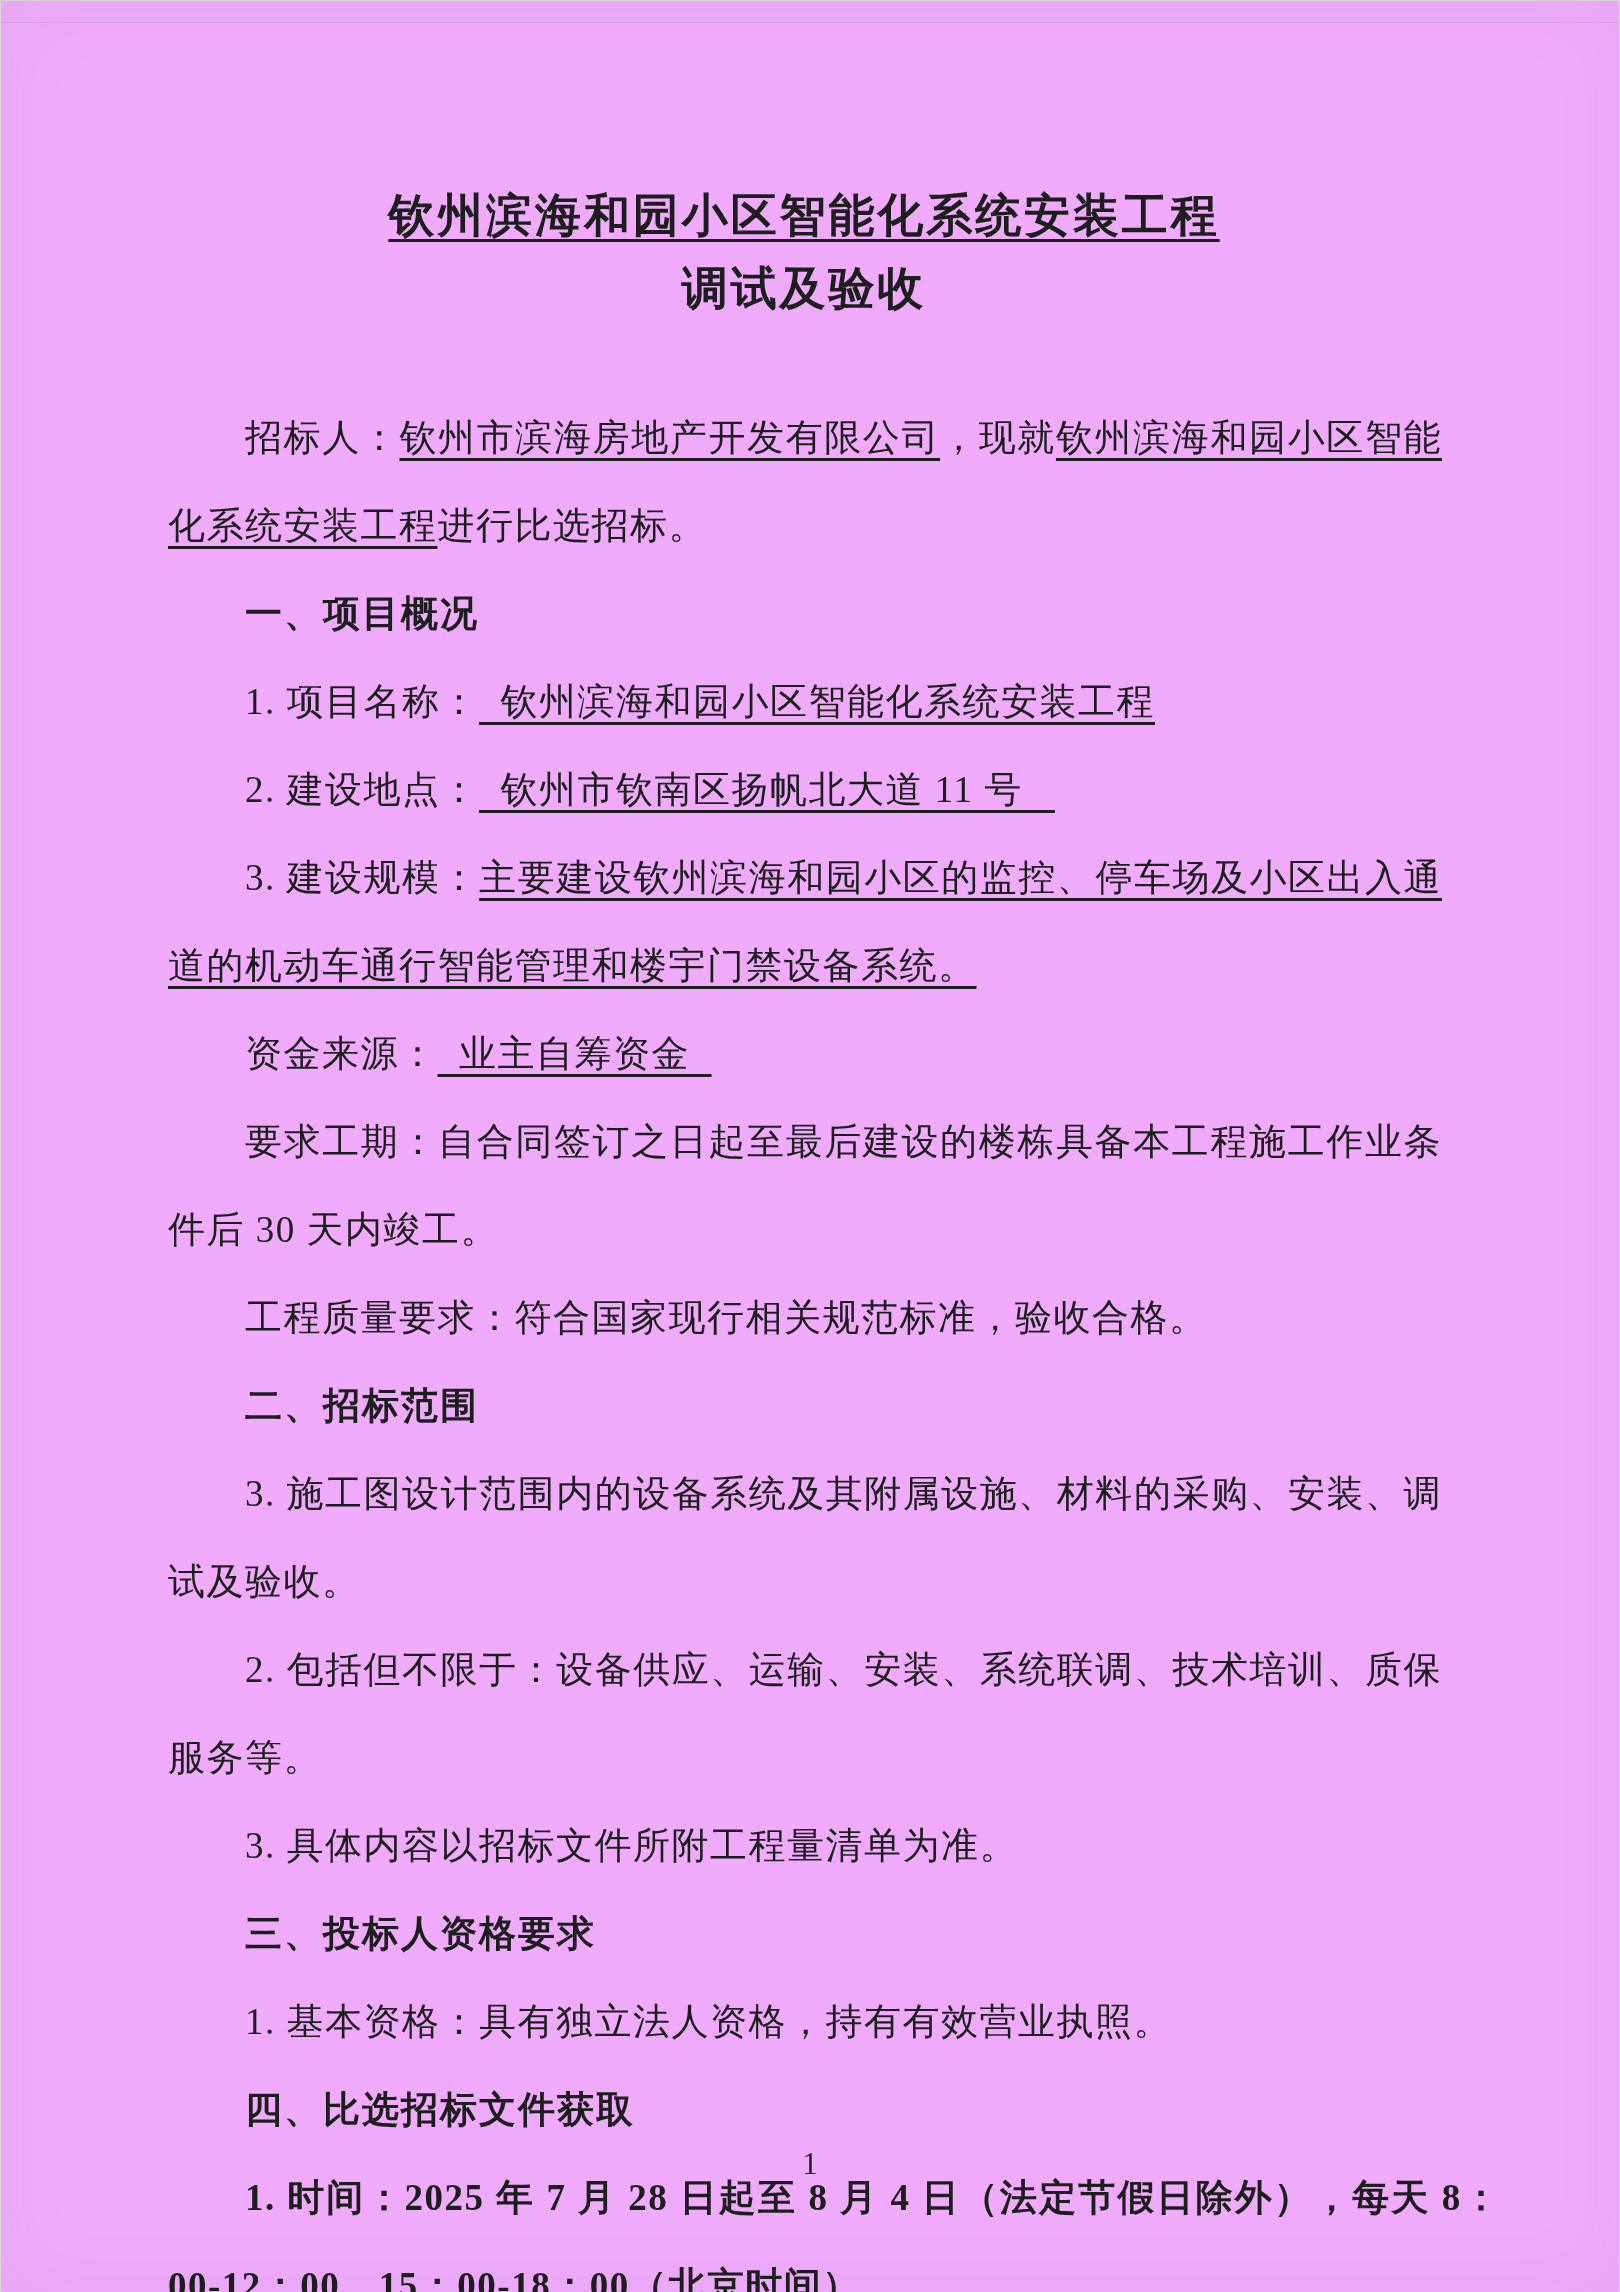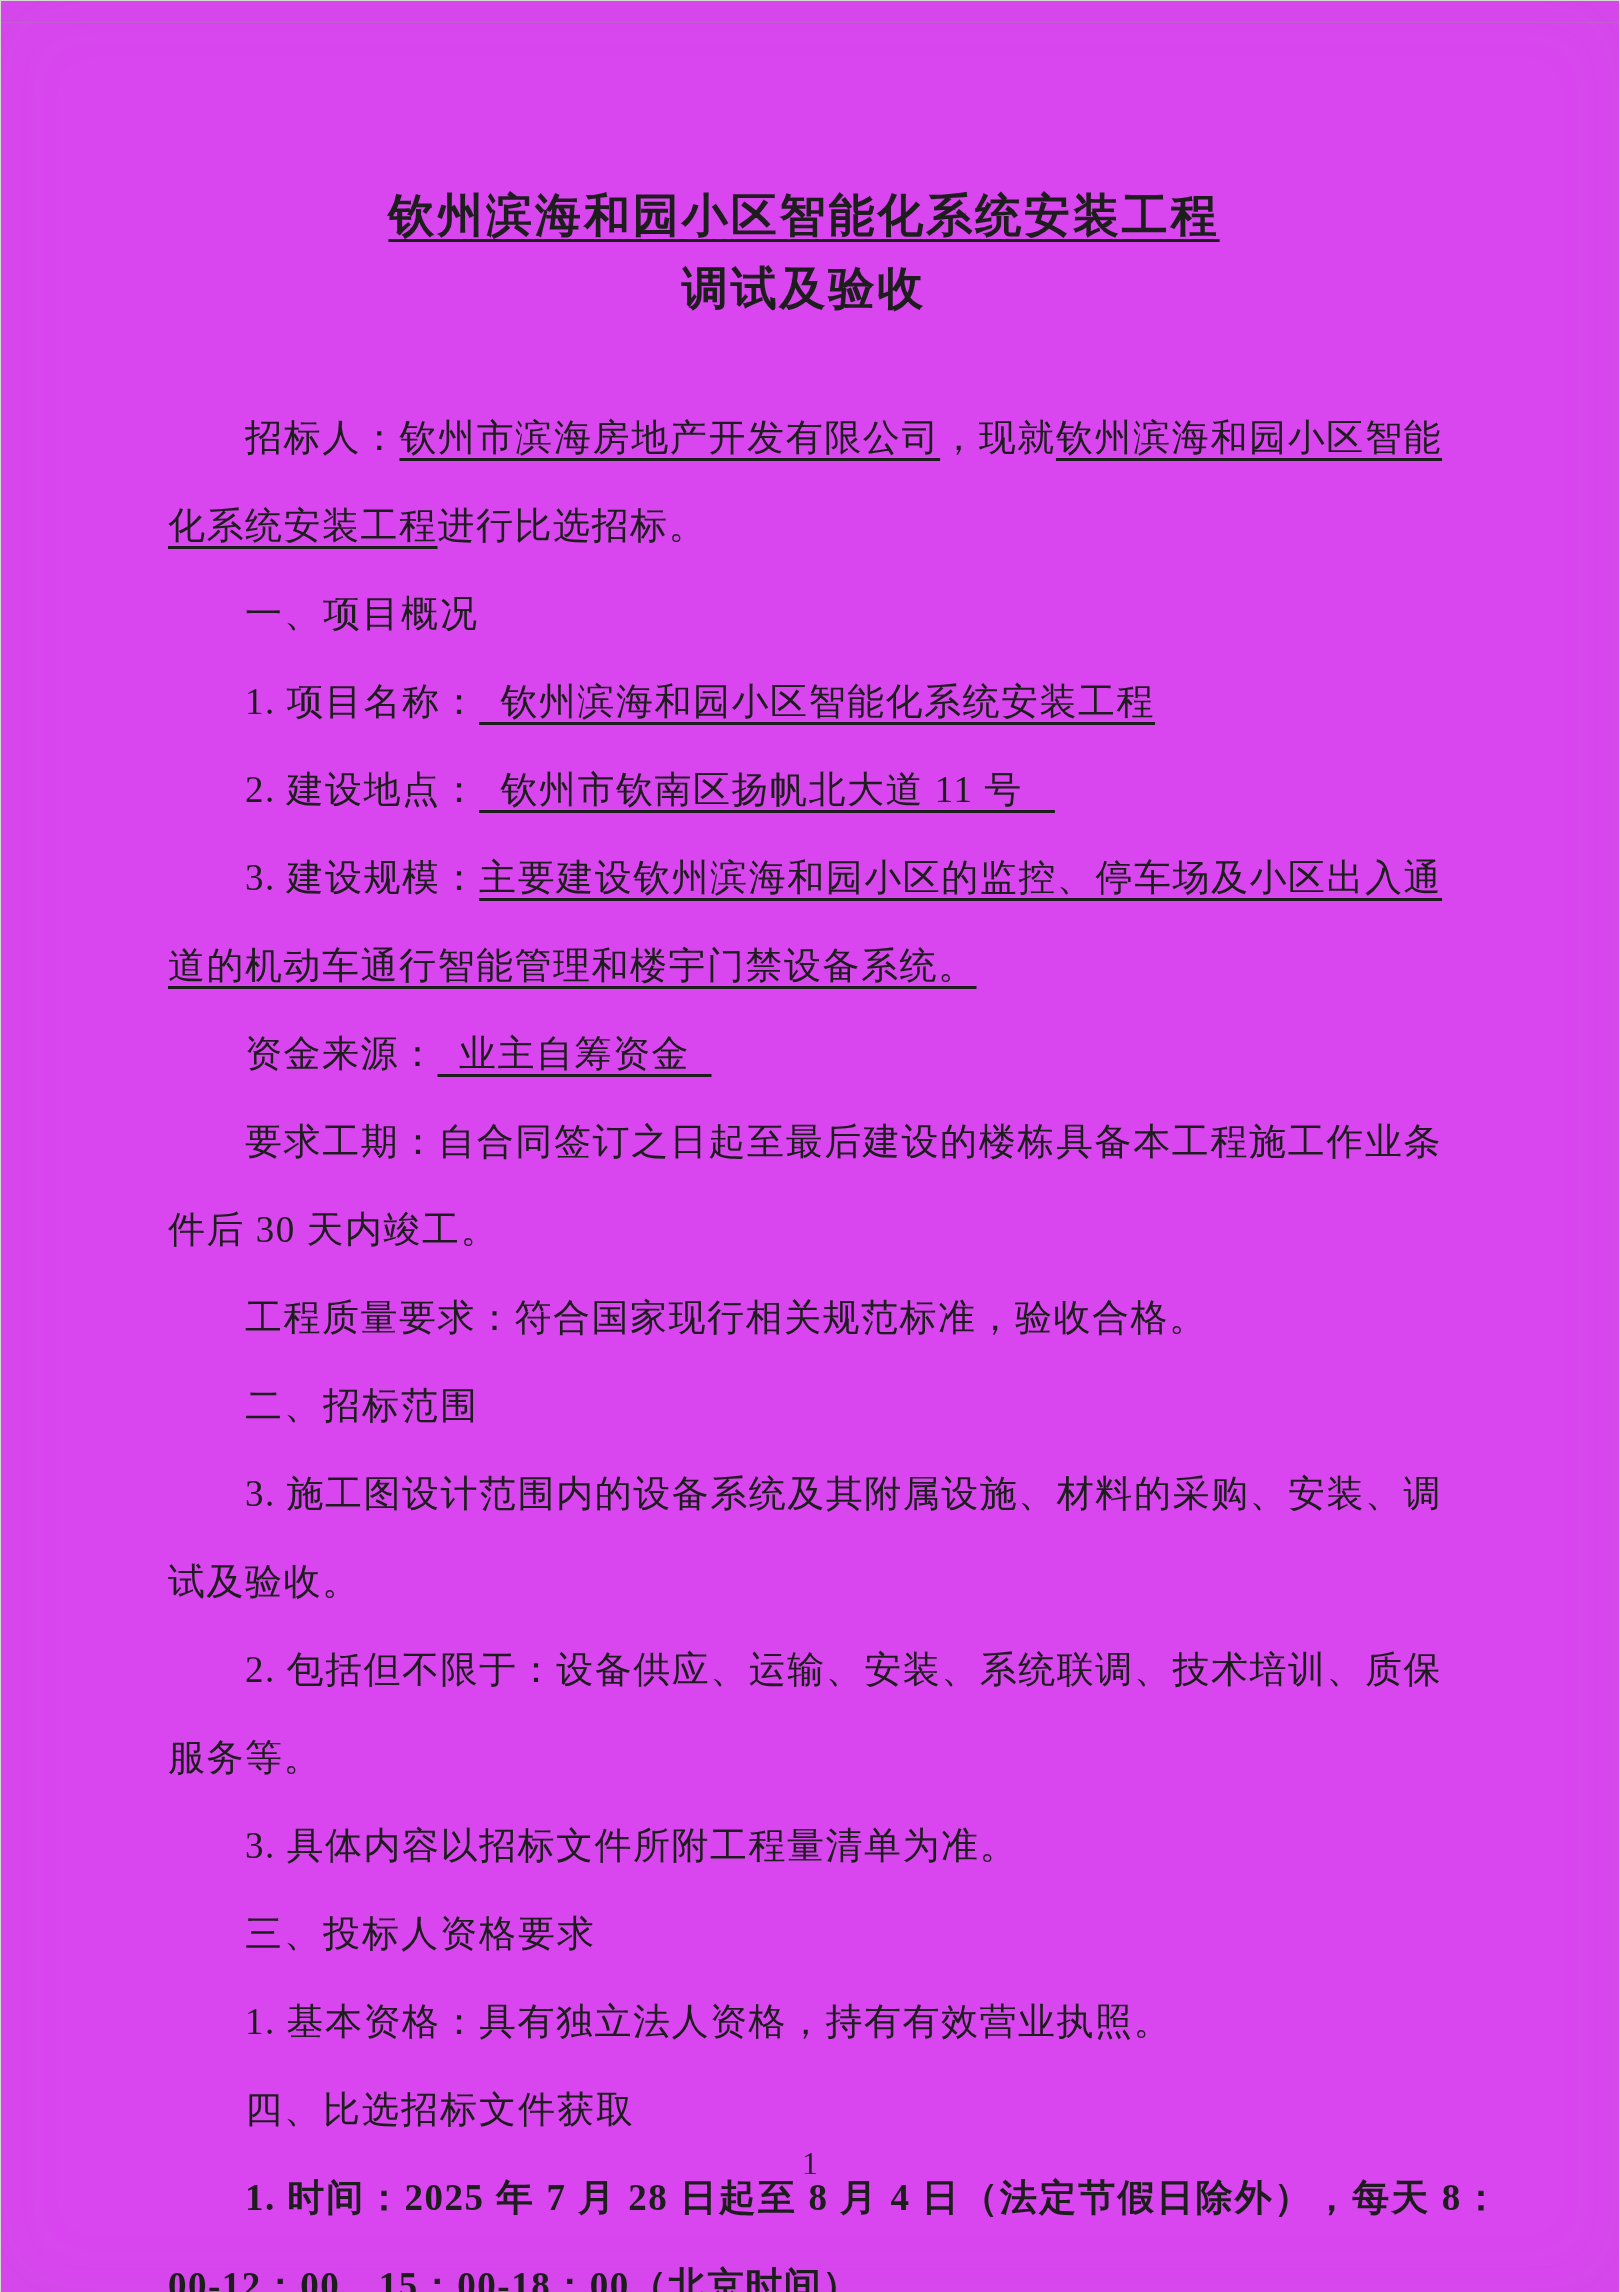--- a/index.html
+++ b/index.html
@@ -5,21 +5,21 @@
   html, body {
     margin: 0;
     padding: 0;
     background: #e9e9e7;
   }
   .page {
     position: relative;
     width: 1620px;
     height: 2293px;
     margin: 0 auto;
-    background: #d946ef;
+    background: #f0abfc;
     box-sizing: border-box;
     padding: 178px 179px 0 167px;
     box-shadow: inset 0 0 78px rgba(120,120,115,0.06);
     border: 1px solid #d8d8d4;
     font-family: "Liberation Serif", "DejaVu Serif", serif;
     color: #1d1d1d;
     overflow: hidden;
   }
   
   .scan-edge {
@@ -49,21 +49,21 @@
     text-align: justify;
     width: 1274px;
   }
   .para {
     margin: 0;
     text-indent: 77px;
   }
   .heading {
     margin: 0;
     text-indent: 77px;
-    font-weight: 400;
+    font-weight: 700;
     font-family: "Liberation Sans", "DejaVu Sans", sans-serif;
     letter-spacing: 2px;
   }
   .tight { margin-right: -59px; font-weight: bold; }
   .page-number {
     position: absolute;
     left: 0; right: 0;
     bottom: 110px;
     text-align: center;
     font-size: 31px;

